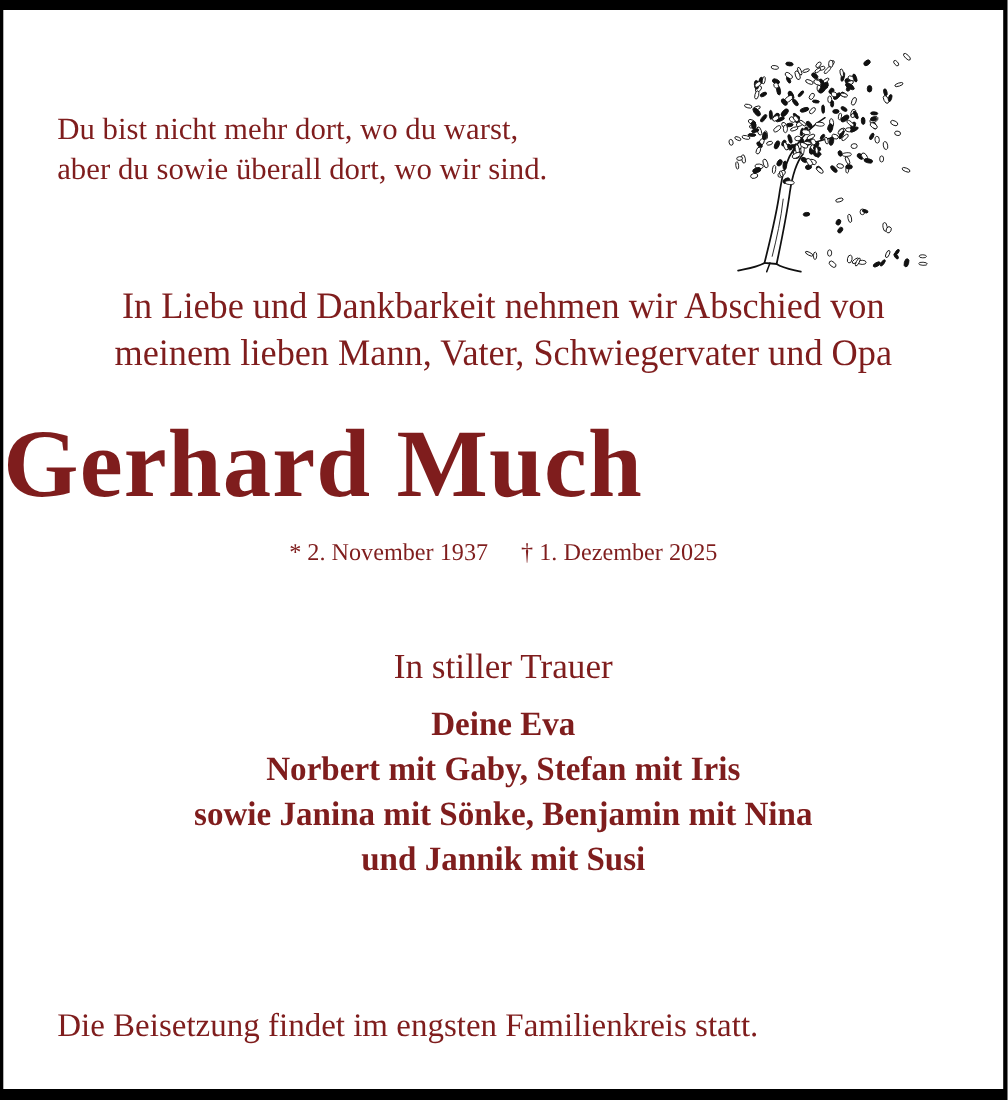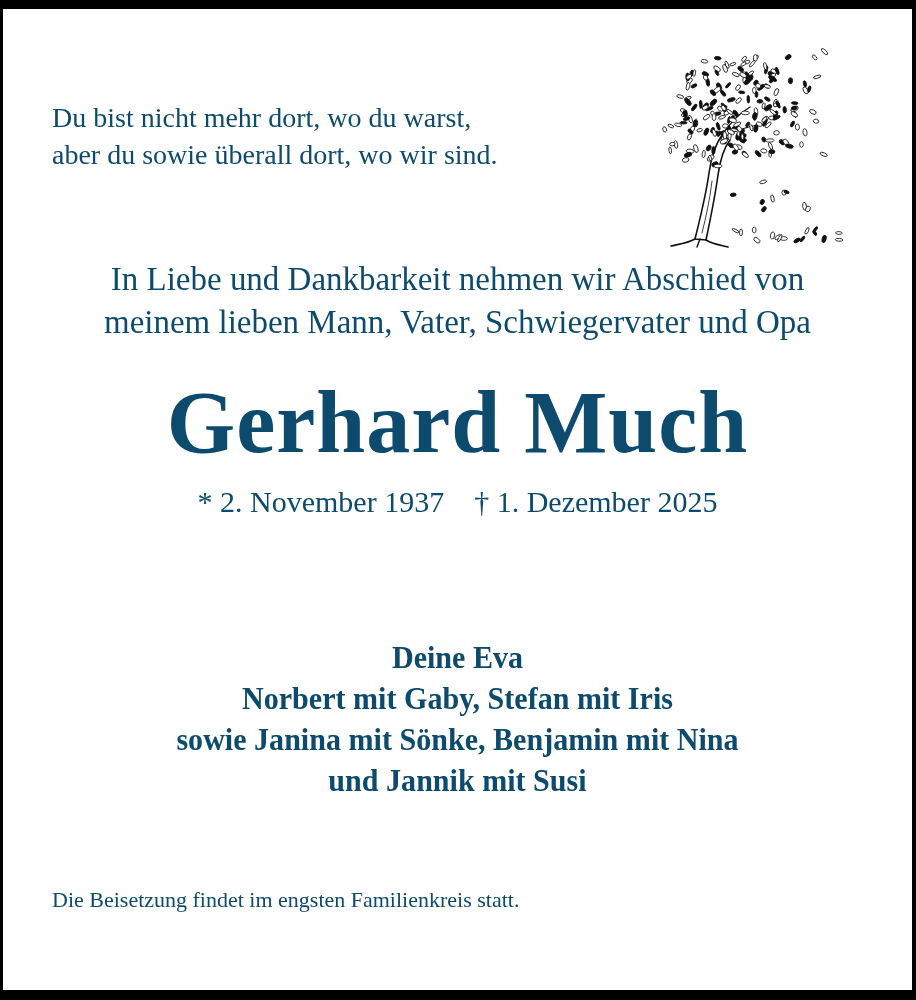--- a/index.html
+++ b/index.html
@@ -8,48 +8,47 @@
     width: 916px;
     height: 1000px;
     margin: 0 auto;
     background: #ffffff;
     box-sizing: border-box;
     border-style: solid;
     border-color: #000000;
     border-width: 9px 4px 10px 3px;
     overflow: hidden;
     font-family: "Liberation Serif", "DejaVu Serif", serif;
-    color: #0c4a6e;
+    color: #7f1d1d;
   }
   .abs { position: absolute; }
   .quote {
     left: 49px; top: 90px;
     font-size: 28px; line-height: 37px;
     white-space: nowrap;
   }
   .tree-wrap { left: 645px; top: 24px; width: 205px; height: 222px; }
   .intro {
     left: 0; top: 248px; width: 100%;
     text-align: center;
     font-size: 34px; line-height: 43px;
     transform: scaleX(0.97); transform-origin: 50% 0;
     white-space: nowrap;
   }
   .deceased-name {
     left: 0; top: 362px; width: 100%;
-    text-align: center;
     font-size: 88px; line-height: 104px;
     font-weight: bold;
     letter-spacing: 1px;
     white-space: nowrap;
   }
   .dates {
     left: 0; top: 472px; width: 100%;
     text-align: center;
-    font-size: 30px; line-height: 42px;
+    font-size: 22px; line-height: 42px;
     white-space: nowrap;
   }
   .dates .gap { display: inline-block; width: 30px; }
   .mourning-heading {
     left: 0; top: 576px; width: 100%;
     text-align: center;
     font-size: 32px; line-height: 40px;
   }
   .mourners {
     left: 0; top: 628px; width: 100%;
@@ -58,22 +57,22 @@
     font-size: 31px; line-height: 41px;
     transform: scaleX(0.97); transform-origin: 50% 0;
     white-space: nowrap;
   }
   .place-date {
     left: 49px; top: 820px;
     font-size: 30px; line-height: 38px;
     white-space: nowrap;
   }
   .funeral-note {
-    left: 49px; top: 872px;
-    font-size: 22px; line-height: 38px;
+    left: 49px; top: 905px;
+    font-size: 30px; line-height: 38px;
     white-space: nowrap;
   }
 </style>
 </head>
 <body>
 
 <div class="page">
 
   <div class="abs quote">
     <div>Du bist nicht mehr dort, wo du warst,</div>
@@ -325,20 +324,21 @@
     <div>In Liebe und Dankbarkeit nehmen wir Abschied von</div>
     <div>meinem lieben Mann, Vater, Schwiegervater und Opa</div>
   </div>
 
   <div class="abs deceased-name">Gerhard Much</div>
 
   <div class="abs dates">
     <span><span>*</span> <span>2. November 1937</span></span><span class="gap"></span><span><span>†</span> <span>1. Dezember 2025</span></span>
   </div>
 
+  <div class="abs mourning-heading">In stiller Trauer</div>
 
   <div class="abs mourners">
     <div>Deine Eva</div>
     <div>Norbert mit Gaby, Stefan mit Iris</div>
     <div>sowie Janina mit Sönke, Benjamin mit Nina</div>
     <div>und Jannik mit Susi</div>
   </div>
 
 
   <div class="abs funeral-note">Die Beisetzung findet im engsten Familienkreis statt.</div>

